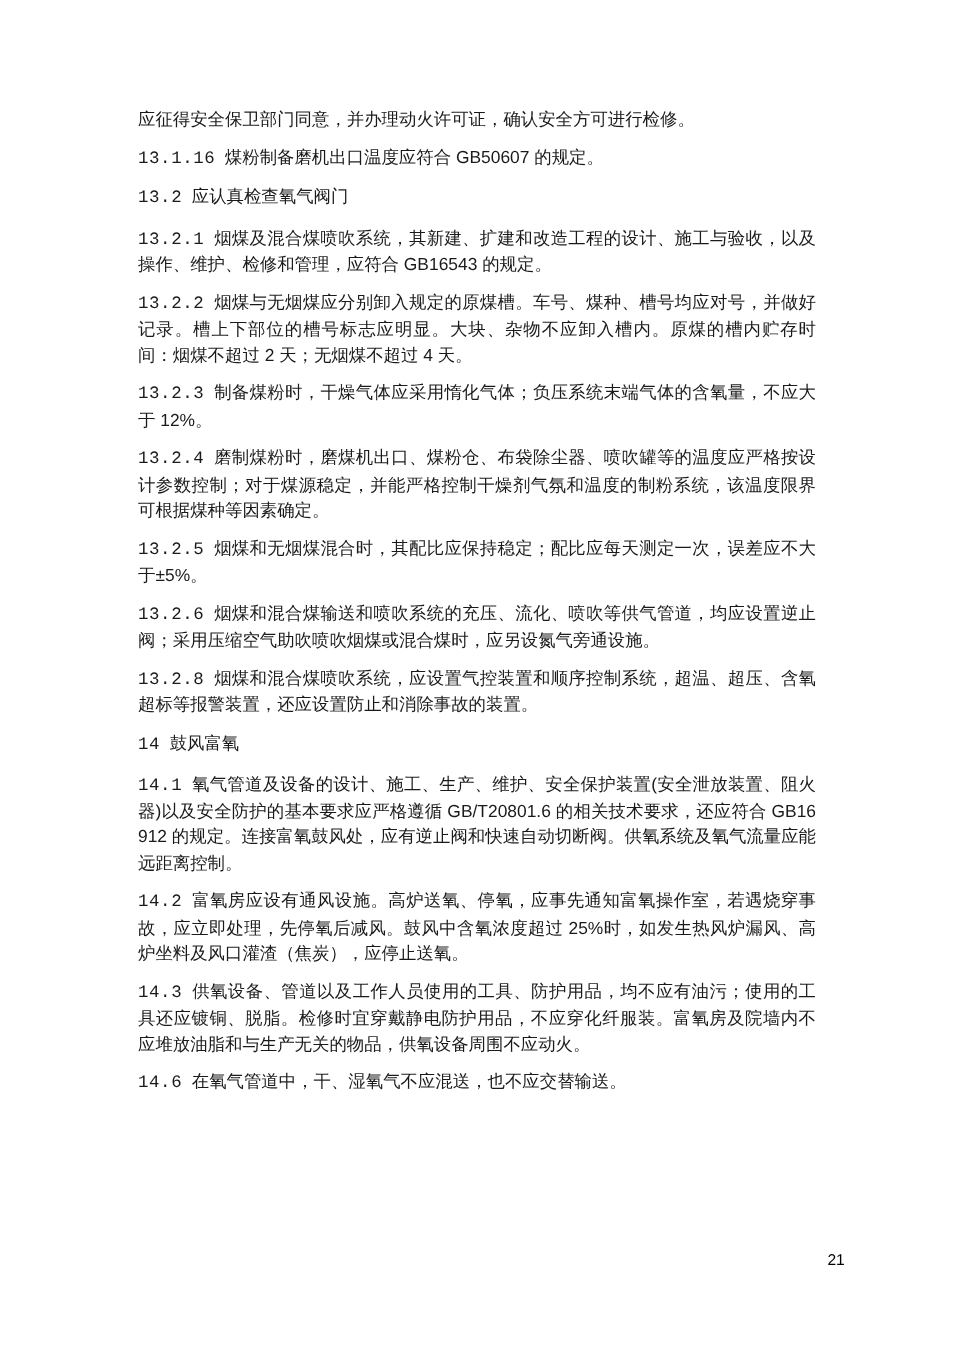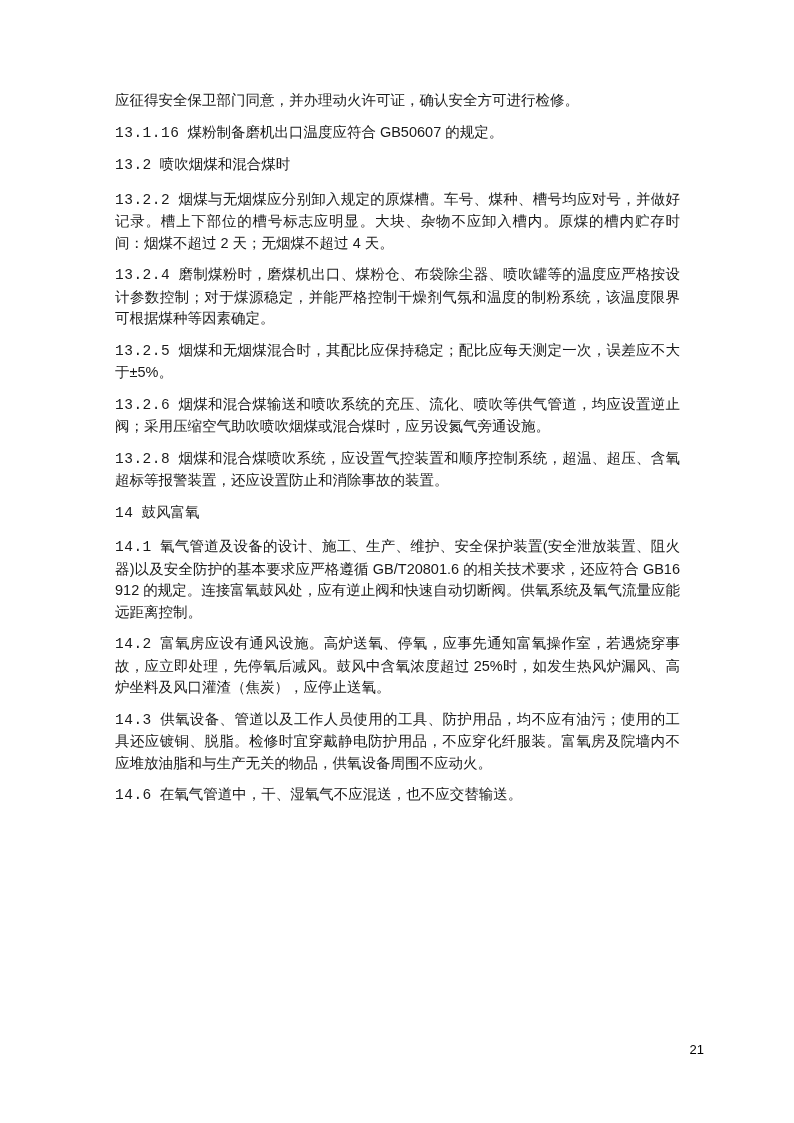--- a/index.html
+++ b/index.html
@@ -59,25 +59,27 @@
 </head>
 <body>
 
 <div class="page">
   <div class="content">
 
     <p class="para"><span>应征得安全保卫部门同意，并办理动火许可证，确认安全方可进行检修。</span></p>
 
     <p class="para"><span class="num">13.1.16</span><span>煤粉制备磨机出口温度应符合 GB50607 的规定。</span></p>
 
-    <p class="heading"><span class="num">13.2</span><span>喷吹烟煤和混合煤时</span></p>
+    <p class="heading"><span class="num">13.2</span><span>应认真检查氧气阀门</span></p>
 
+    <p class="para"><span class="num">13.2.1</span><span>烟煤及混合煤喷吹系统，其新建、扩建和改造工程的设计、施工与验收，以及操作、维护、检修和管理，应符合 GB16543 的规定。</span></p>
 
     <p class="para"><span class="num">13.2.2</span><span>烟煤与无烟煤应分别卸入规定的原煤槽。车号、煤种、槽号均应对号，并做好记录。槽上下部位的槽号标志应明显。大块、杂物不应卸入槽内。原煤的槽内贮存时间：烟煤不超过 2 天；无烟煤不超过 4 天。</span></p>
 
+    <p class="para"><span class="num">13.2.3</span><span>制备煤粉时，干燥气体应采用惰化气体；负压系统末端气体的含氧量，不应大于 12%。</span></p>
 
     <p class="para"><span class="num">13.2.4</span><span>磨制煤粉时，磨煤机出口、煤粉仓、布袋除尘器、喷吹罐等的温度应严格按设计参数控制；对于煤源稳定，并能严格控制干燥剂气氛和温度的制粉系统，该温度限界可根据煤种等因素确定。</span></p>
 
     <p class="para"><span class="num">13.2.5</span><span>烟煤和无烟煤混合时，其配比应保持稳定；配比应每天测定一次，误差应不大于±5%。</span></p>
 
     <p class="para"><span class="num">13.2.6</span><span>烟煤和混合煤输送和喷吹系统的充压、流化、喷吹等供气管道，均应设置逆止阀；采用压缩空气助吹喷吹烟煤或混合煤时，应另设氮气旁通设施。</span></p>
 
 
     <p class="para"><span class="num">13.2.8</span><span>烟煤和混合煤喷吹系统，应设置气控装置和顺序控制系统，超温、超压、含氧超标等报警装置，还应设置防止和消除事故的装置。</span></p>
 

